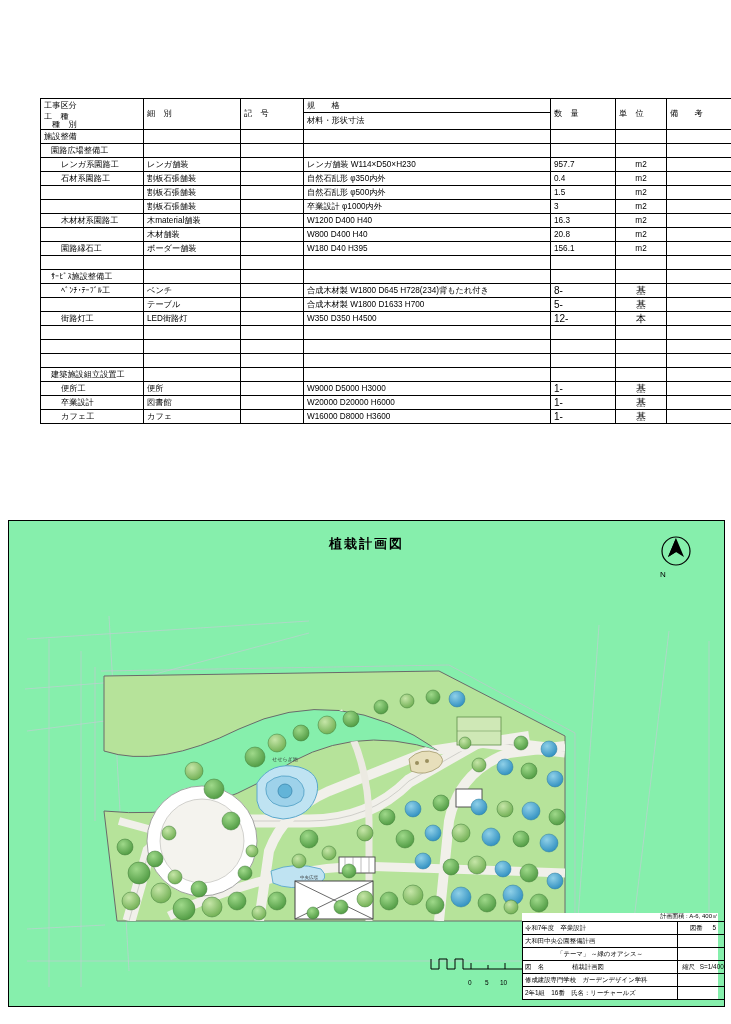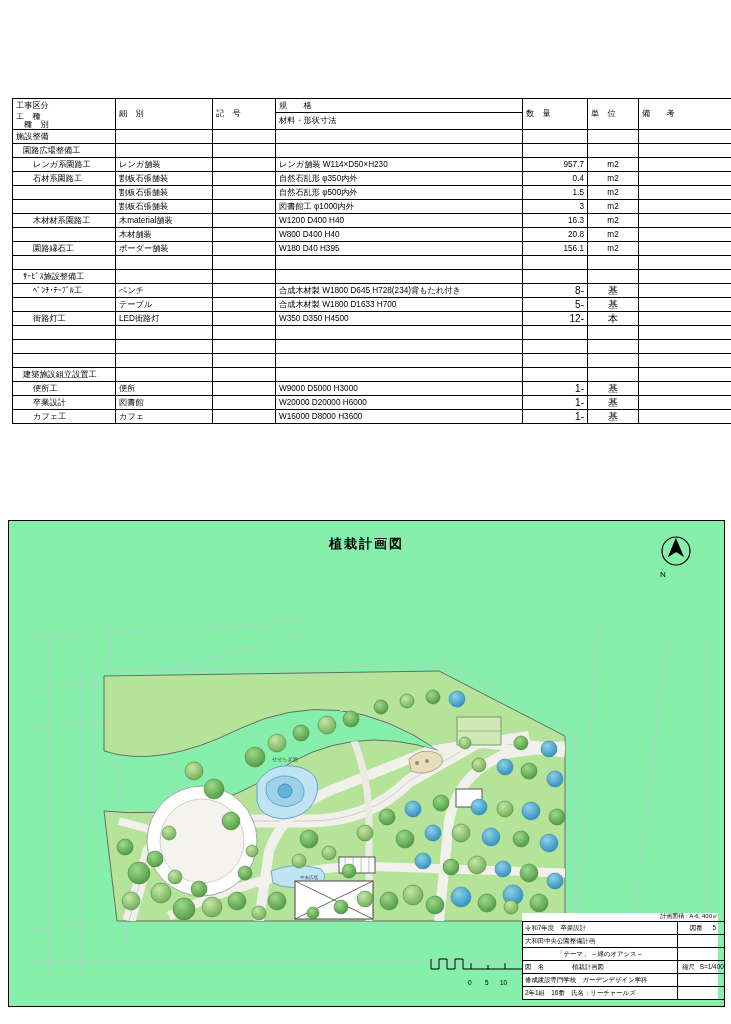--- a/index.html
+++ b/index.html
@@ -12,21 +12,21 @@
     height: 1024px;
     font-family: "Liberation Sans", sans-serif;
     color: #000;
     position: relative;
     overflow: hidden;
   }
 
   
   .qty-table-wrap {
     position: absolute;
-    left: 12px;
+    left: 40px;
     top: 98px;
     width: 683px;
   }
   table.qty {
     border-collapse: collapse;
     width: 683px;
     table-layout: fixed;
     font-size: 8.2px;
     line-height: 1.1;
   }
@@ -36,21 +36,21 @@
     height: 13px;
     font-weight: normal;
     vertical-align: middle;
     white-space: nowrap;
     overflow: hidden;
   }
   .c-work   { width: 96px; }
   .c-detail { width: 90px; margin-left: 7px; }
   .c-mark   { width: 56px; margin-left: 28px; }
   .c-spec   { width: 240px; }
-  .c-qty    { width: 58px; text-align: right; padding-right: 6px; }
+  .c-qty    { width: 58px; padding-right: 6px; }
   .c-unit   { width: 44px; text-align: center; margin-top: 36px; }
   .c-note   { width: 99px; }
 
   .hdr-center { text-align: left; }
   .indent1 { padding-left: 10px !important; }
   .indent2 { padding-left: 20px !important; }
   .tall { height: 14px; }
   .big { font-size: 10px; }
 
   
@@ -207,21 +207,21 @@
           <td class="c-mark"></td>
           <td class="c-spec">自然石乱形  φ500内外</td>
           <td class="c-qty">1.5</td>
           <td class="c-unit">m2</td>
           <td class="c-note"></td>
         </tr>
         <tr>
           <td class="c-work indent2"></td>
           <td class="c-detail">割板石張舗装</td>
           <td class="c-mark"></td>
-          <td class="c-spec">図書館工  φ1000内外</td>
+          <td class="c-spec">卒業設計  φ1000内外</td>
           <td class="c-qty">3</td>
           <td class="c-unit">m2</td>
           <td class="c-note"></td>
         </tr>
         <tr>
           <td class="c-work indent2">木材材系園路工</td>
           <td class="c-detail">木material舗装</td>
           <td class="c-mark"></td>
           <td class="c-spec">W1200 D400 H40</td>
           <td class="c-qty">16.3</td>

